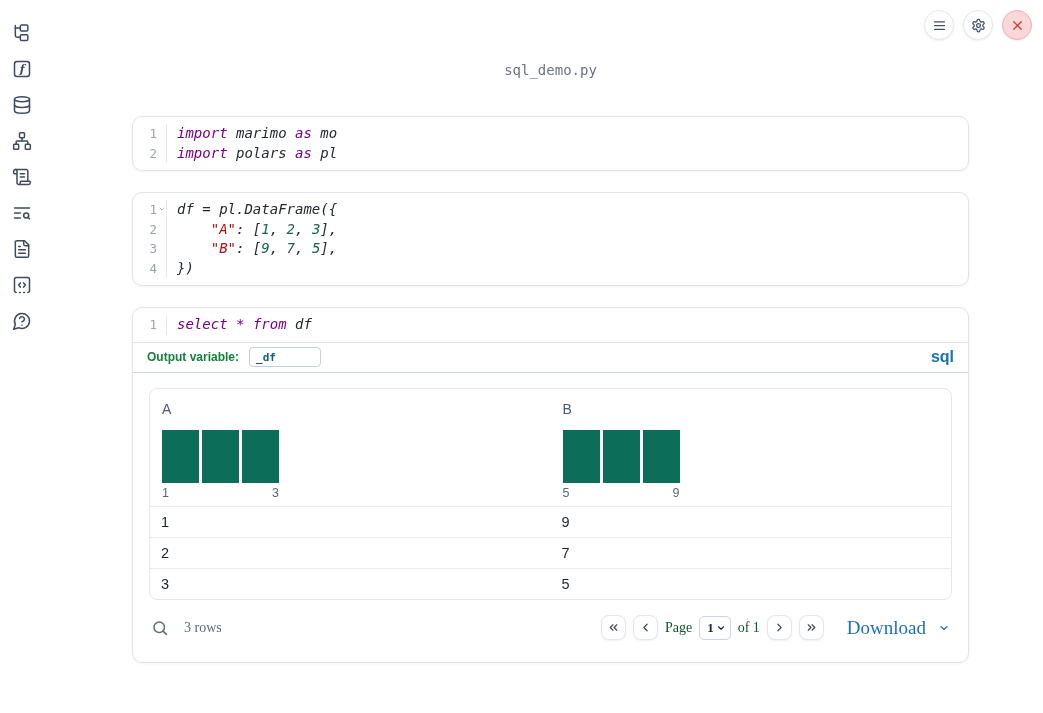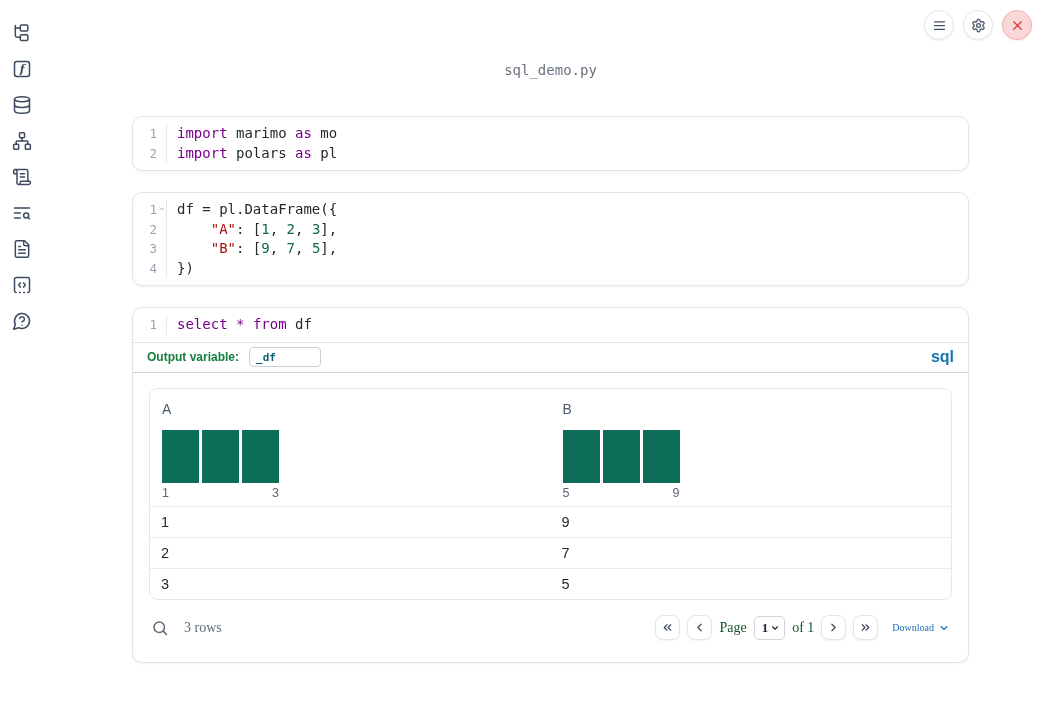--- a/index.html
+++ b/index.html
@@ -37,21 +37,21 @@
     box-shadow:0 1px 3px rgba(15,23,42,.05);margin-bottom:21px;overflow:hidden;}
 
   .editor{display:flex;padding:7px 0;font-family:"DejaVu Sans Mono",monospace;
     font-size:14px;line-height:19.5px;cursor:text;}
   .gutter{flex:none;width:33px;border-right:1px solid #e5e9ef;
     color:#9aa3b2;font-size:12.5px;text-align:right;}
   .gutter-line{position:relative;height:19.5px;line-height:19.5px;padding-right:9px;}
   .fold{position:absolute;right:0;top:5px;color:#8c96a5;}
   .fold svg{width:8px;height:8px;stroke:currentColor;fill:none;stroke-width:2;
     stroke-linecap:round;stroke-linejoin:round;}
-  .code{padding-left:10px;white-space:pre;color:#24292e;}
+  .code{padding-left:10px;white-space:pre;color:#24292e;font-style:italic;}
   .code-line{height:19.5px;}
   .tok-kw{color:#770088;}
   .tok-str{color:#aa1111;}
   .tok-num{color:#116644;}
 
   
   .cell-strip{display:flex;align-items:center;border-top:1px solid #dfe3ea;
     padding:5px 14px;height:19px;}
   .strip-label{font-size:12px;font-weight:bold;color:#15803d;}
   .strip-input{margin-left:10px;width:58px;height:16px;border:1px solid #c6ced9;
@@ -83,22 +83,22 @@
     box-shadow:0 1px 2px rgba(16,24,40,.06);color:#3f4a5a;display:flex;align-items:center;
     justify-content:center;cursor:pointer;padding:0;}
   .pg-btn svg{width:13px;height:13px;stroke:currentColor;fill:none;stroke-width:2.2;
     stroke-linecap:round;stroke-linejoin:round;}
   .pg-text{font-size:14px;color:#14532d;text-align:right;}
   .page-select{display:flex;align-items:center;border:1px solid #d0d6de;border-radius:5px;
     height:22px;padding:0 4px 0 7px;font-size:13px;font-weight:bold;color:#1b2430;
     background:#fff;cursor:pointer;gap:2px;}
   .page-select svg{width:10px;height:10px;stroke:#1b2430;fill:none;stroke-width:2.6;
     stroke-linecap:round;stroke-linejoin:round;}
-  .download{margin-left:14px;display:flex;align-items:center;gap:4px;background:none;border:none;
-    padding:0;color:#1b6ec2;font-size:10px;cursor:pointer;}
+  .download{margin-left:23px;display:flex;align-items:center;gap:12px;background:none;border:none;
+    padding:0;color:#1b6ec2;font-size:19px;cursor:pointer;}
   .download svg{width:12px;height:12px;stroke:currentColor;fill:none;stroke-width:2.2;
     stroke-linecap:round;stroke-linejoin:round;}
 </style>
 </head>
 <body>
 
 <aside class="sidebar">
   <button class="side-btn">
     <svg viewBox="0 0 24 24">
         <path d="M4 3v12a2 2 0 0 0 2 2h4"></path>

